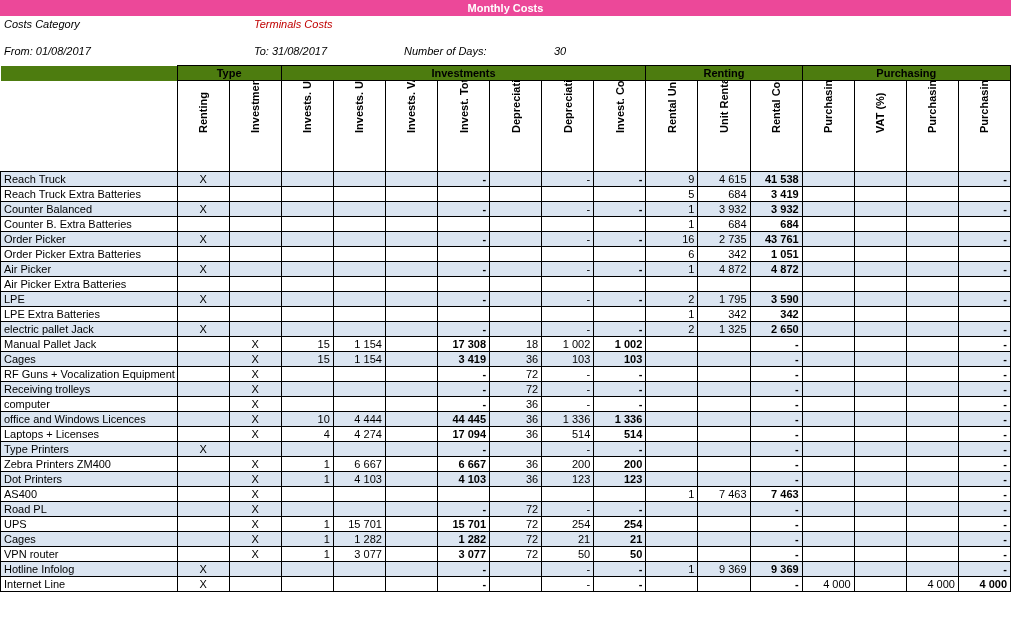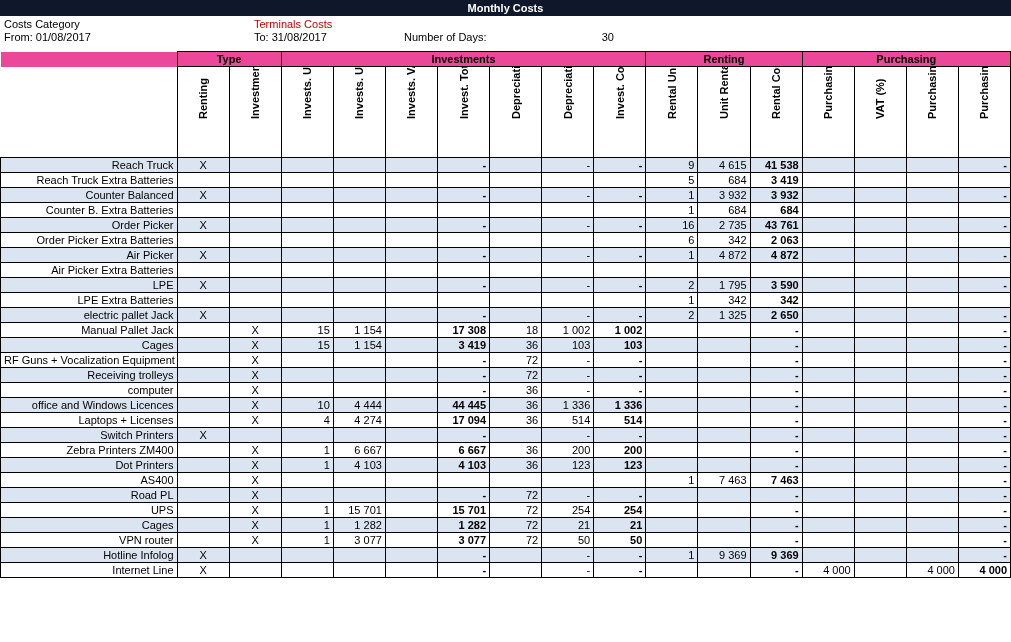--- a/index.html
+++ b/index.html
@@ -6,88 +6,89 @@
     margin: 0;
     font-family: Arial, sans-serif;
     font-size: 11px;
     background: #fff;
     color: #000;
   }
   .wrap {
     width: 1011px;
   }
   .title-bar {
-    background: #0f172a;
+    background: #ec4899;
     color: #fff;
     text-align: center;
     font-weight: bold;
     padding: 2px 0;
   }
   .info {
     display: grid;
     grid-template-columns: 250px 150px 150px 60px;
     padding: 2px 4px 8px 4px;
-    row-gap: 1px;
+    row-gap: 15px;
+    font-style: italic;
   }
   .info .red { color: #c00000; }
   table {
     border-collapse: collapse;
     width: 100%;
     table-layout: fixed;
   }
   th, td {
     border: 1px solid #000;
     padding: 0 3px;
     height: 14px;
     overflow: hidden;
     white-space: nowrap;
   }
   .group-row th {
     font-weight: bold;
     text-align: center;
-    background: #ec4899;
+    background: #4d7c0f;
   }
   .vh {
     height: 90px;
   }
   .vh > div {
     transform: rotate(-90deg);
     white-space: nowrap;
     width: 14px;
     margin: 0 auto;
     text-align: left;
   }
   .vh.bold { font-weight: bold; }
   .col-label { width: 170px; }
   .col-x { width: 32px; text-align: center; }
   .col-n { width: 50px; text-align: right; }
   .col-m { width: 56px; text-align: right; }
   .col-w { width: 58px; text-align: right; }
   tbody tr:nth-child(odd) td { background: #dbe5f1; }
   tbody tr:nth-child(even) td { background: #fff; }
-  .label-cell { text-align: right; }
+  .label-cell { text-align: left; }
   .num { text-align: right; }
   .ctr { text-align: center; }
   .bold { font-weight: bold; }
 </style>
 </head>
 <body>
 <div class="wrap">
 
 <div class="title-bar">Monthly Costs</div>
 
 <div class="info">
   <div>Costs Category</div>
   <div class="red">Terminals Costs</div>
   <div></div>
       <div></div>
   <div>From: 01/08/2017</div>
   <div>To: 31/08/2017</div>
   <div>Number of Days:</div>
-  <div style="text-align:right">30</div>
+  <div style="">30</div>
 </div>
 
 <table>
   <thead>
     <tr class="group-row">
       <th class="col-label" style="border:none"></th>
       <th colspan="2">Type</th>
       <th colspan="7">Investments</th>
       <th colspan="3">Renting</th>
       <th colspan="4">Purchasing</th>
@@ -246,21 +247,21 @@
           <td class="ctr"></td>
           <td class="num"></td>
           <td class="num"></td>
           <td class="num"></td>
           <td class="num bold"></td>
           <td class="num"></td>
           <td class="num"></td>
           <td class="num bold"></td>
           <td class="num">6</td>
           <td class="num">342</td>
-          <td class="num bold">2 063</td>
+          <td class="num bold">1 051</td>
           <td class="num"></td>
           <td class="num"></td>
           <td class="num"></td>
           <td class="num bold"></td>
         </tr>
         <tr>
           <td class="label-cell">Air Picker</td>
           <td class="ctr">X</td>
           <td class="ctr"></td>
           <td class="num"></td>
@@ -481,21 +482,21 @@
           <td class="num bold">514</td>
           <td class="num"></td>
           <td class="num"></td>
           <td class="num bold">-</td>
           <td class="num"></td>
           <td class="num"></td>
           <td class="num"></td>
           <td class="num bold">-</td>
         </tr>
         <tr>
-          <td class="label-cell">Switch Printers</td>
+          <td class="label-cell">Type Printers</td>
           <td class="ctr">X</td>
           <td class="ctr"></td>
           <td class="num"></td>
           <td class="num"></td>
           <td class="num"></td>
           <td class="num bold">-</td>
           <td class="num"></td>
           <td class="num">-</td>
           <td class="num bold">-</td>
           <td class="num"></td>

